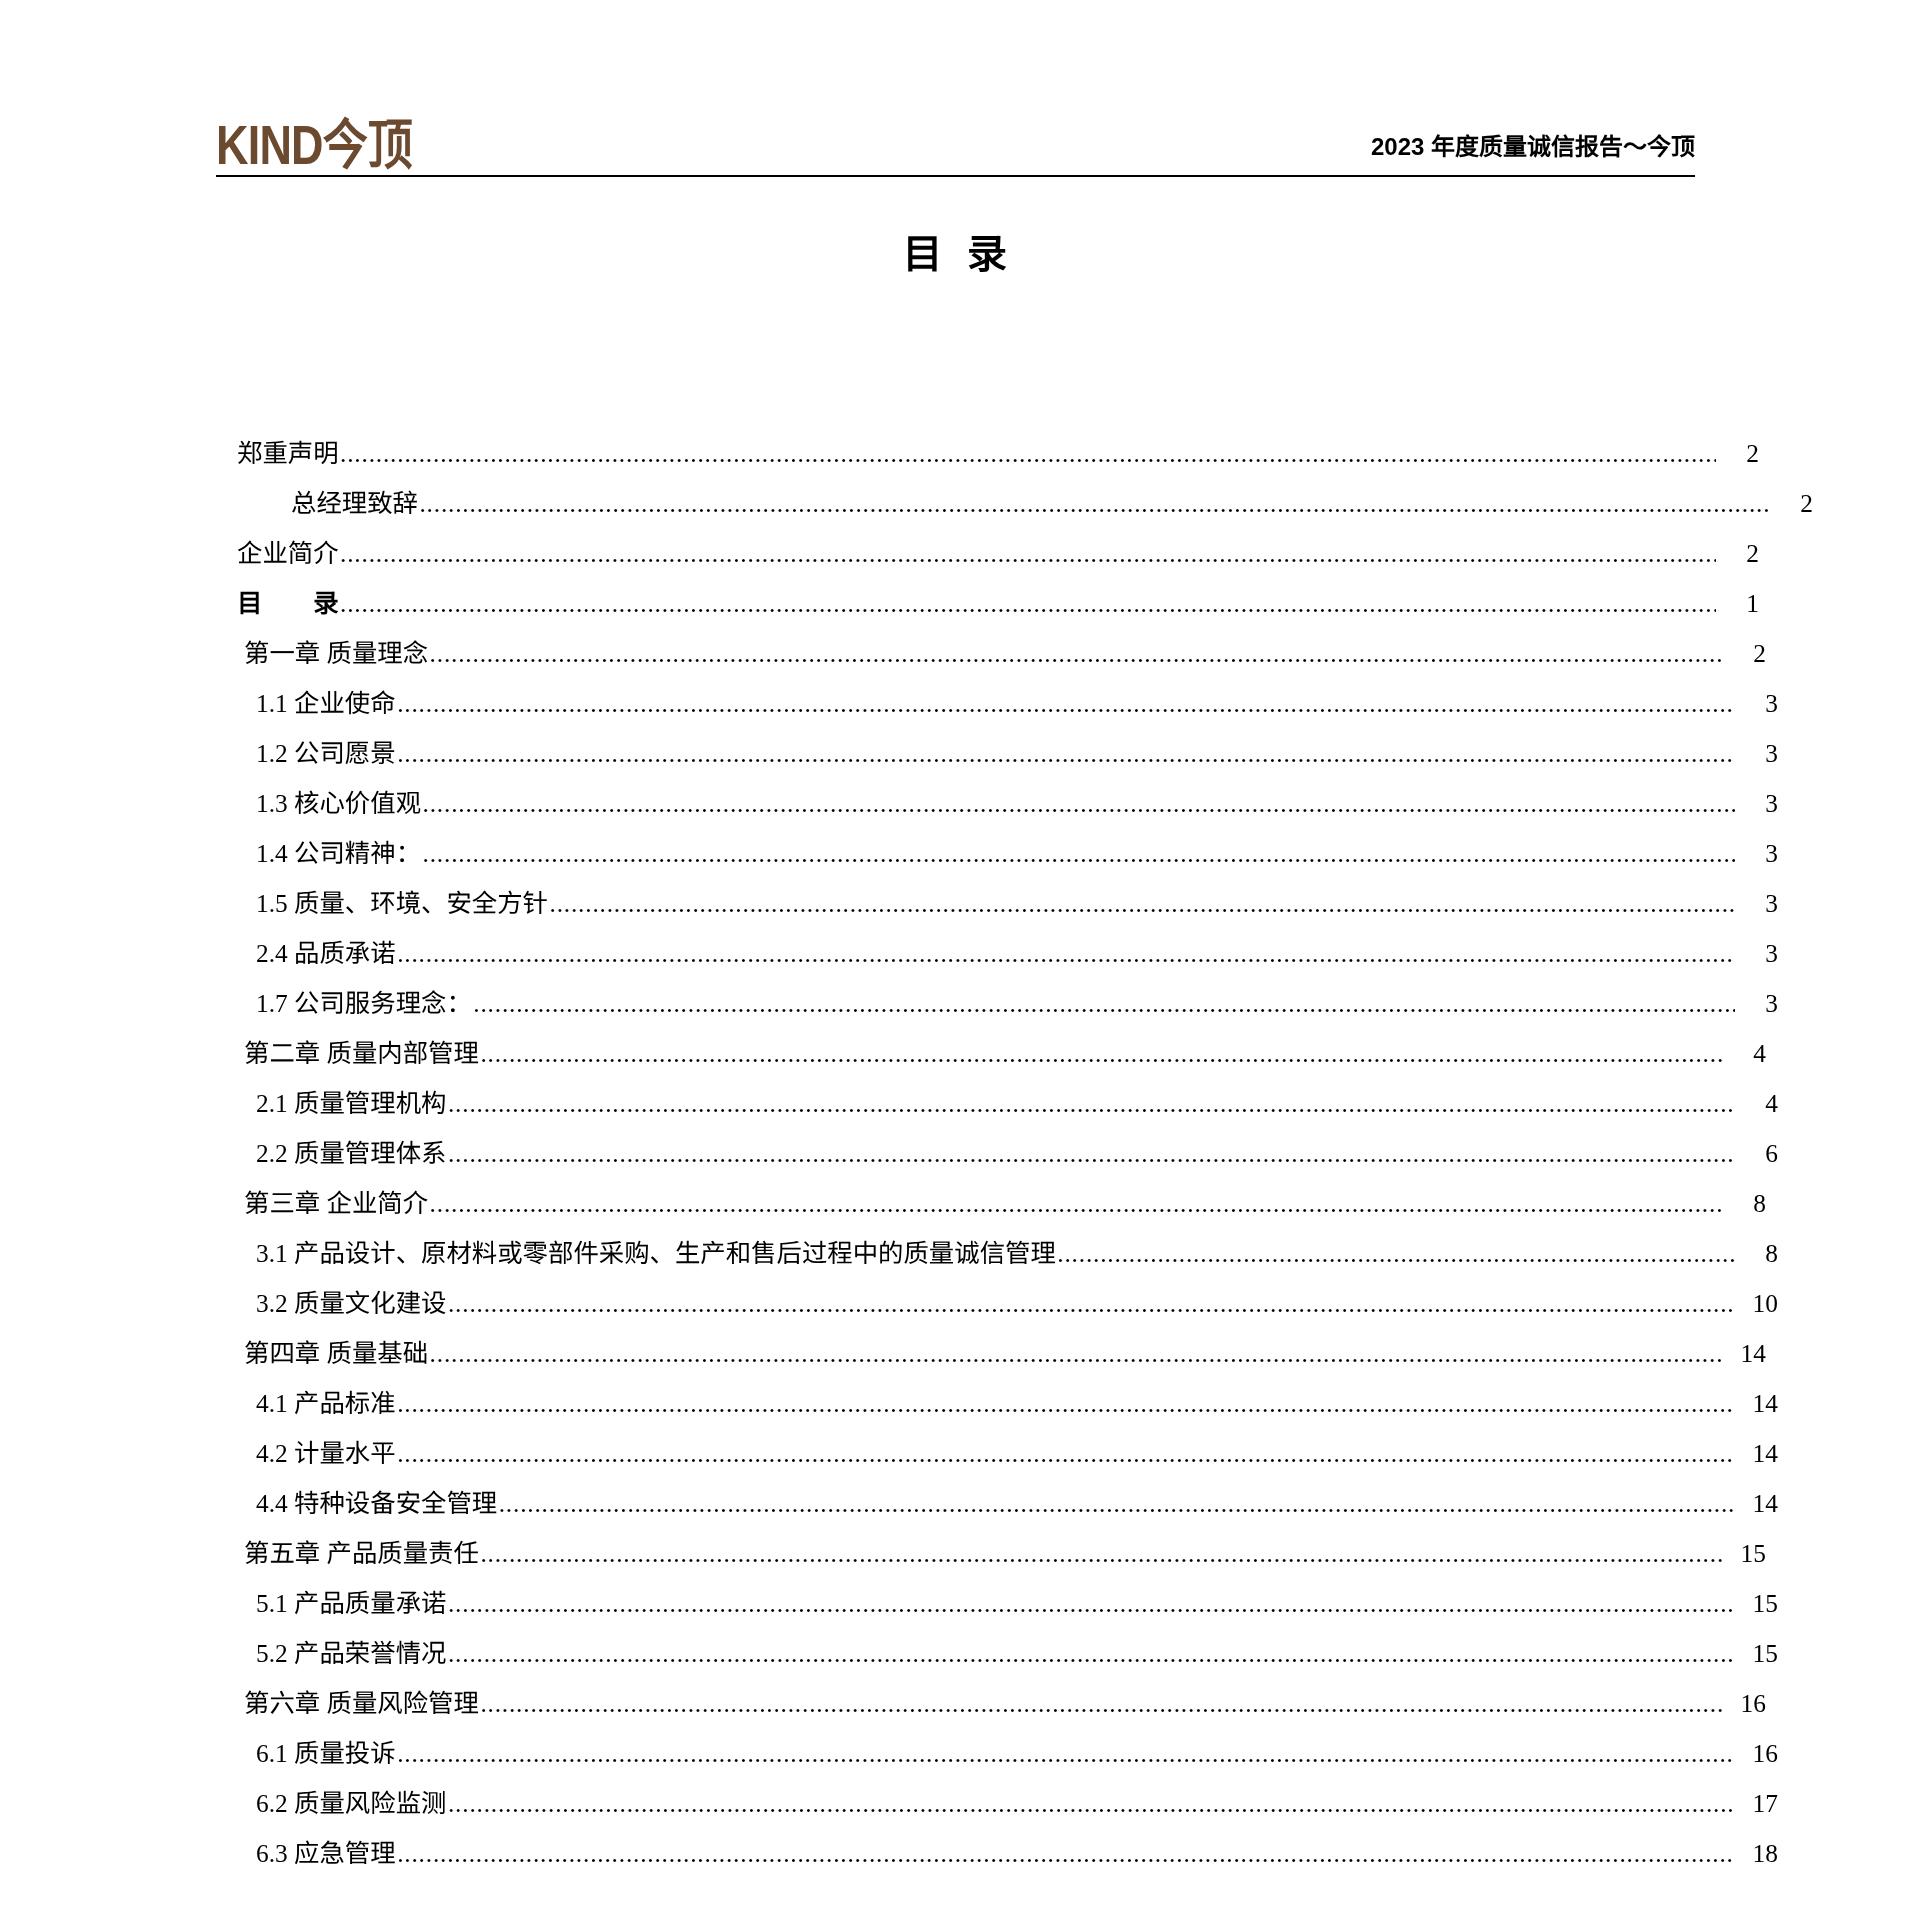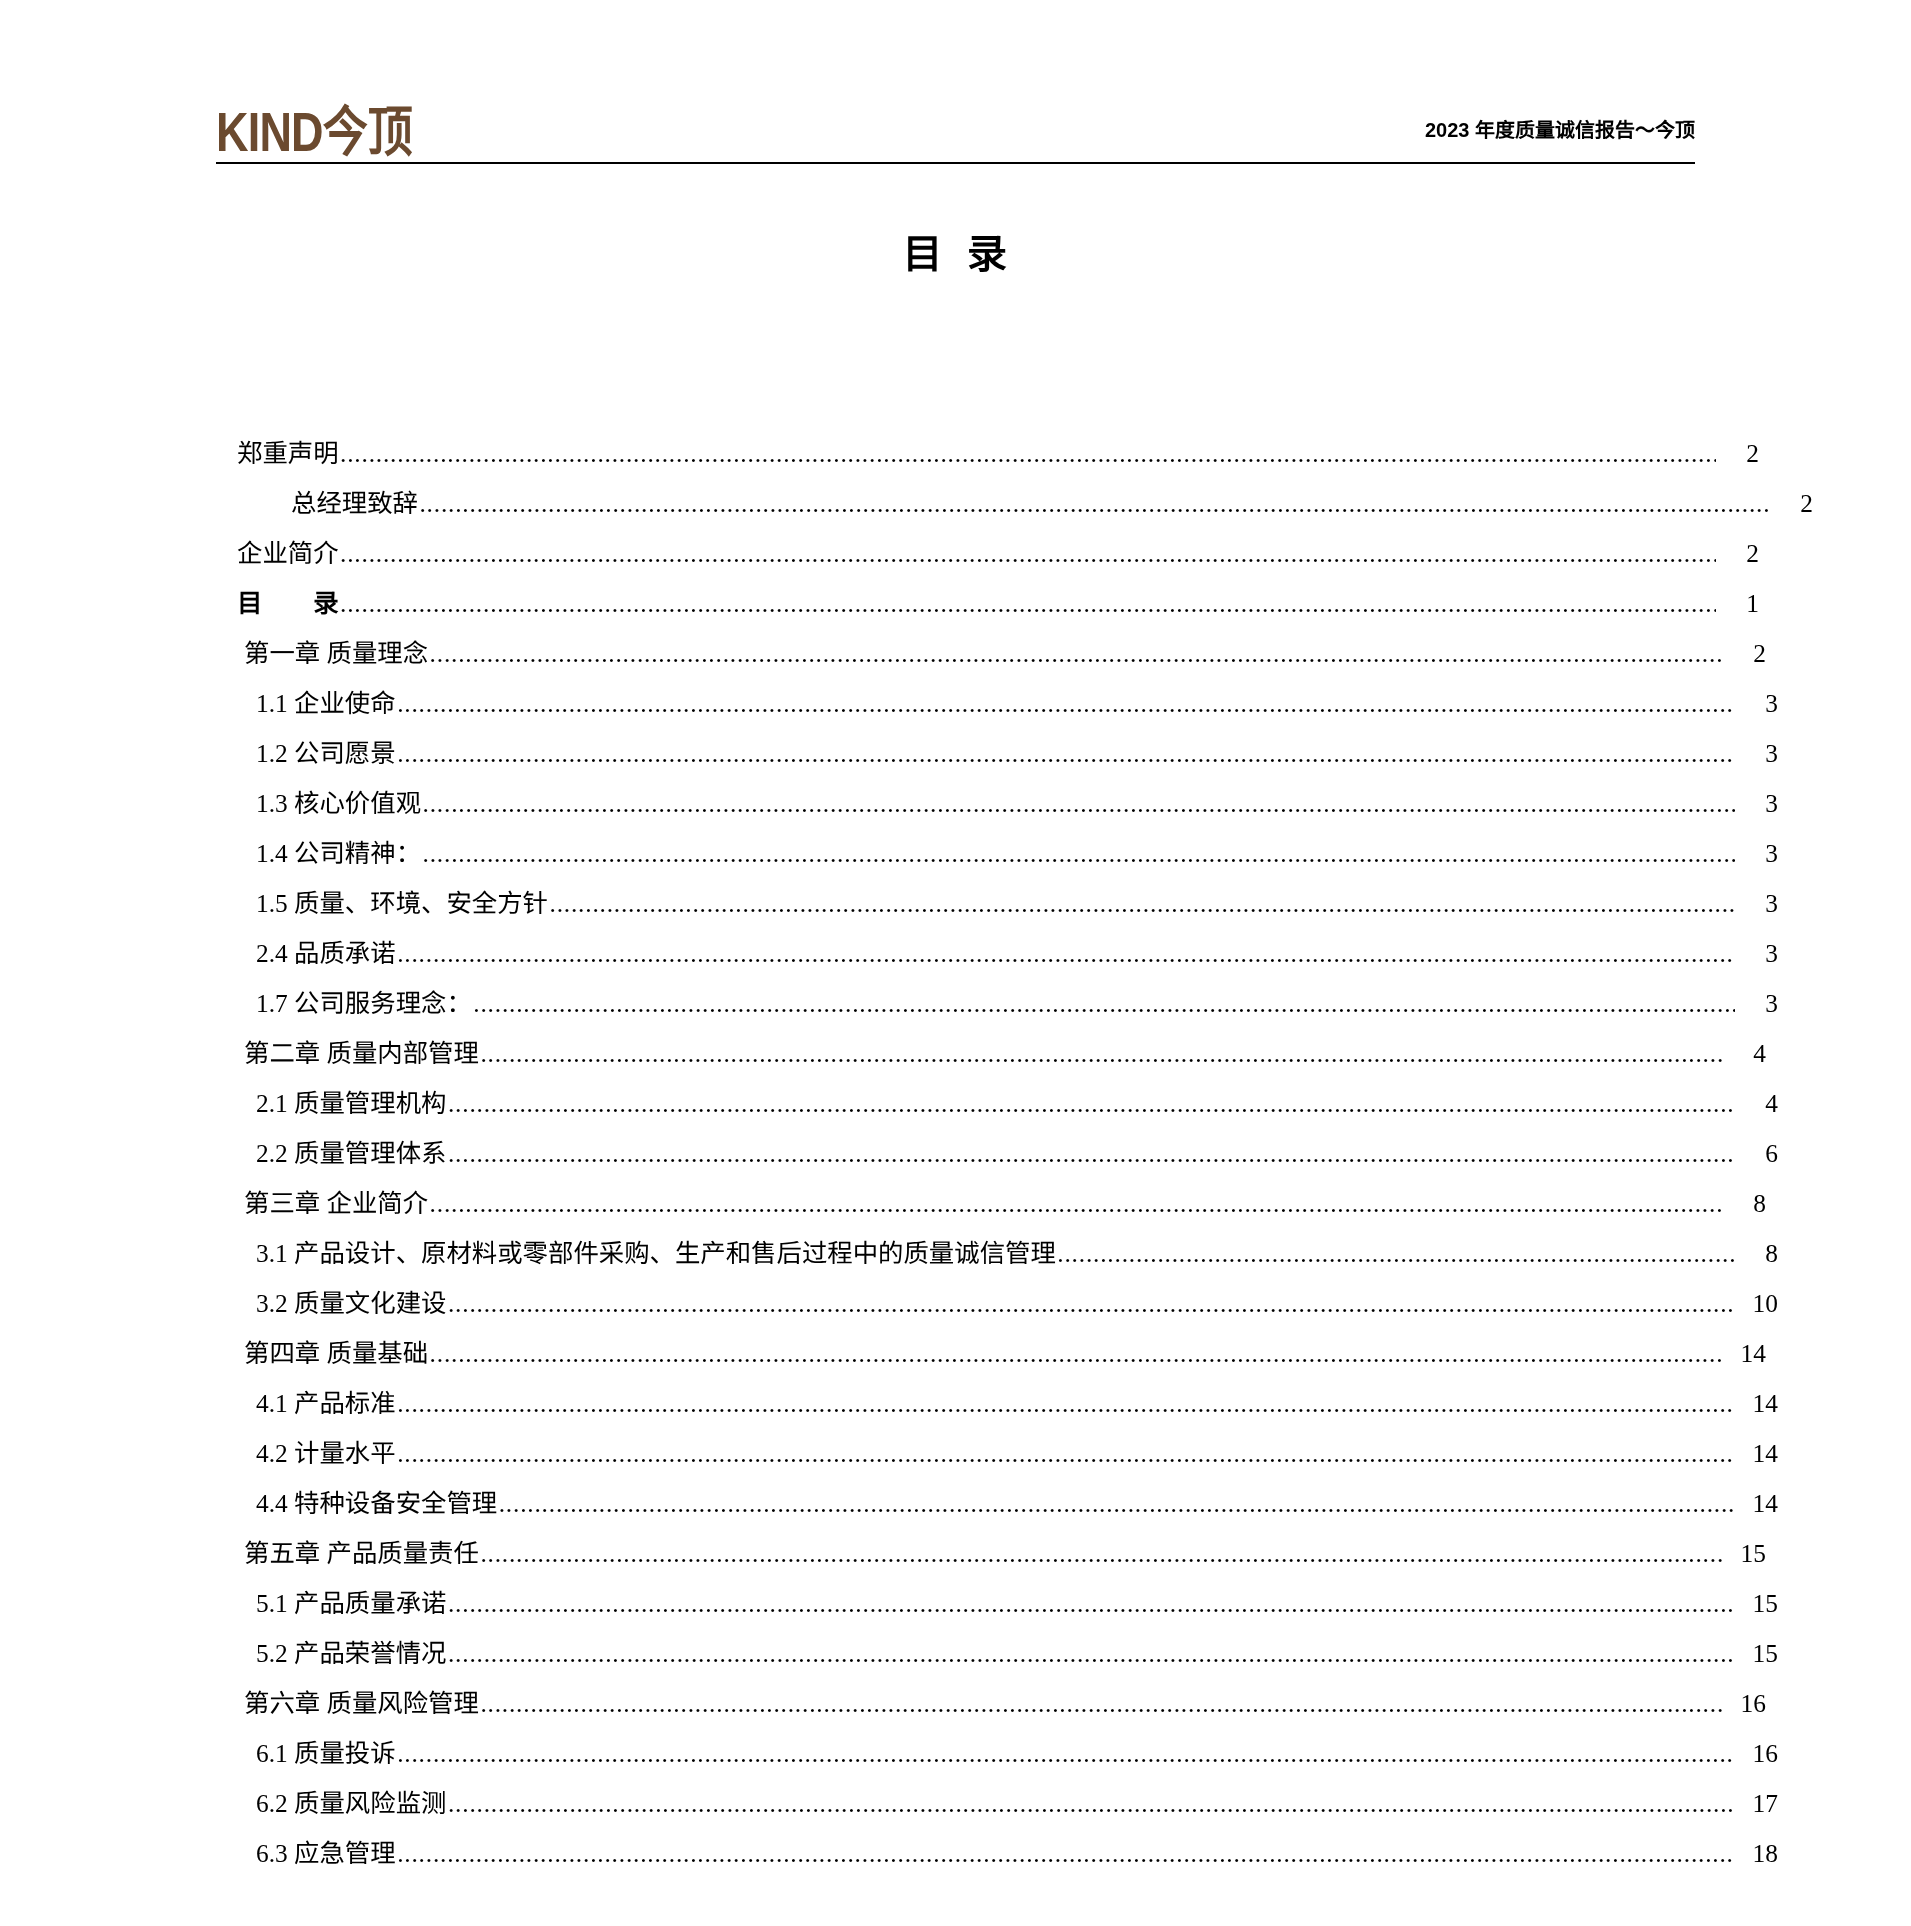--- a/index.html
+++ b/index.html
@@ -20,21 +20,21 @@
     background: #ffffff;
     box-sizing: border-box;
     overflow: hidden;
   }
 
   
   .header {
     position: absolute;
     left: 216px;
     right: 216px;
-    top: 91px;
+    top: 104px;
     height: 73px;
   }
   .header-row {
     display: flex;
     align-items: flex-end;
     justify-content: space-between;
     height: 100%;
     padding-bottom: 3.1px;
     box-sizing: border-box;
   }
@@ -49,25 +49,25 @@
     transform: scaleY(1.22);
     transform-origin: left bottom;
     margin-bottom: 0.8px;
   }
   .logo .logo-cn {
     letter-spacing: 0;
   }
   .header-title {
     font-family: "Liberation Sans", "DejaVu Sans", sans-serif;
     font-weight: bold;
-    font-size: 20px;
+    font-size: 24px;
     line-height: 1;
     color: #000000;
     white-space: nowrap;
-    margin-bottom: 21px;
+    margin-bottom: 15px;
   }
   .header-rule {
     position: absolute;
     left: 0;
     right: 0;
     bottom: 0;
     height: 1.9px;
     background: #000000;
   }
 

